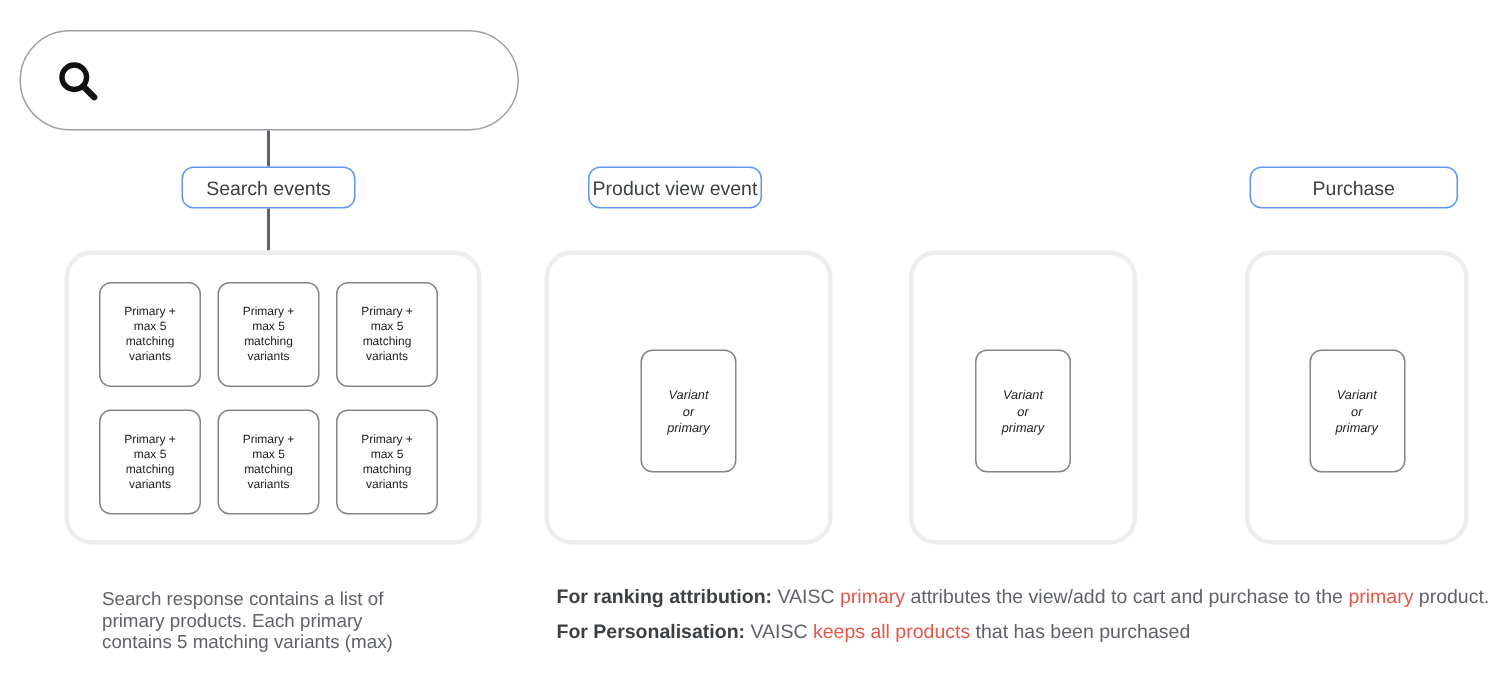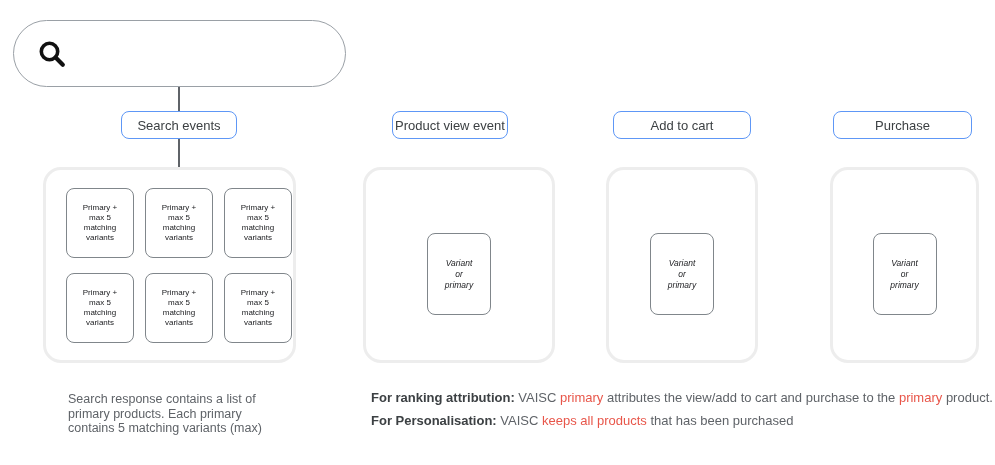--- a/index.html
+++ b/index.html
@@ -32,21 +32,21 @@
   .lbl-0 { left:121px; width:116px; }
   .lbl-1 { left:392px; width:116px; }
   .lbl-2 { left:613px; width:138px; }
   .lbl-3 { left:833px; width:139px; }
 
   
   .container {
     position:absolute; top:167px; height:196px; box-sizing:border-box;
     border:3px solid #ededed; border-radius:18px; background:#fff;
   }
-  .cont-0 { left:43px;  width:253px;padding-left:44px; }
+  .cont-0 { left:43px;  width:278px;padding-left:44px; }
   .cont-1 { left:363px; width:192px; }
   .cont-2 { left:606px; width:152px; }
   .cont-3 { left:830px; width:149px; }
 
   
   .grid6 {
     position:absolute; left:20px; top:18px;
     display:grid; grid-template-columns:repeat(3, 68px);
     grid-auto-rows:70px; column-gap:11px; row-gap:15px;
   }
@@ -89,23 +89,20 @@
   </div>
 
   <div class="connector seg1"></div>
   <div class="connector seg2"></div>
 
   <div class="event-label lbl-0">
     <span>Search events</span>
   </div>
   <div class="event-label lbl-1">
     <span>Product view event</span>
-  </div>
-  <div class="event-label lbl-2">
-    <span>Add to cart</span>
   </div>
   <div class="event-label lbl-3">
     <span>Purchase</span>
   </div>
 
   <div class="container cont-0">
     <div class="grid6">
       <div class="mini-box">Primary +
 max 5
 matching

